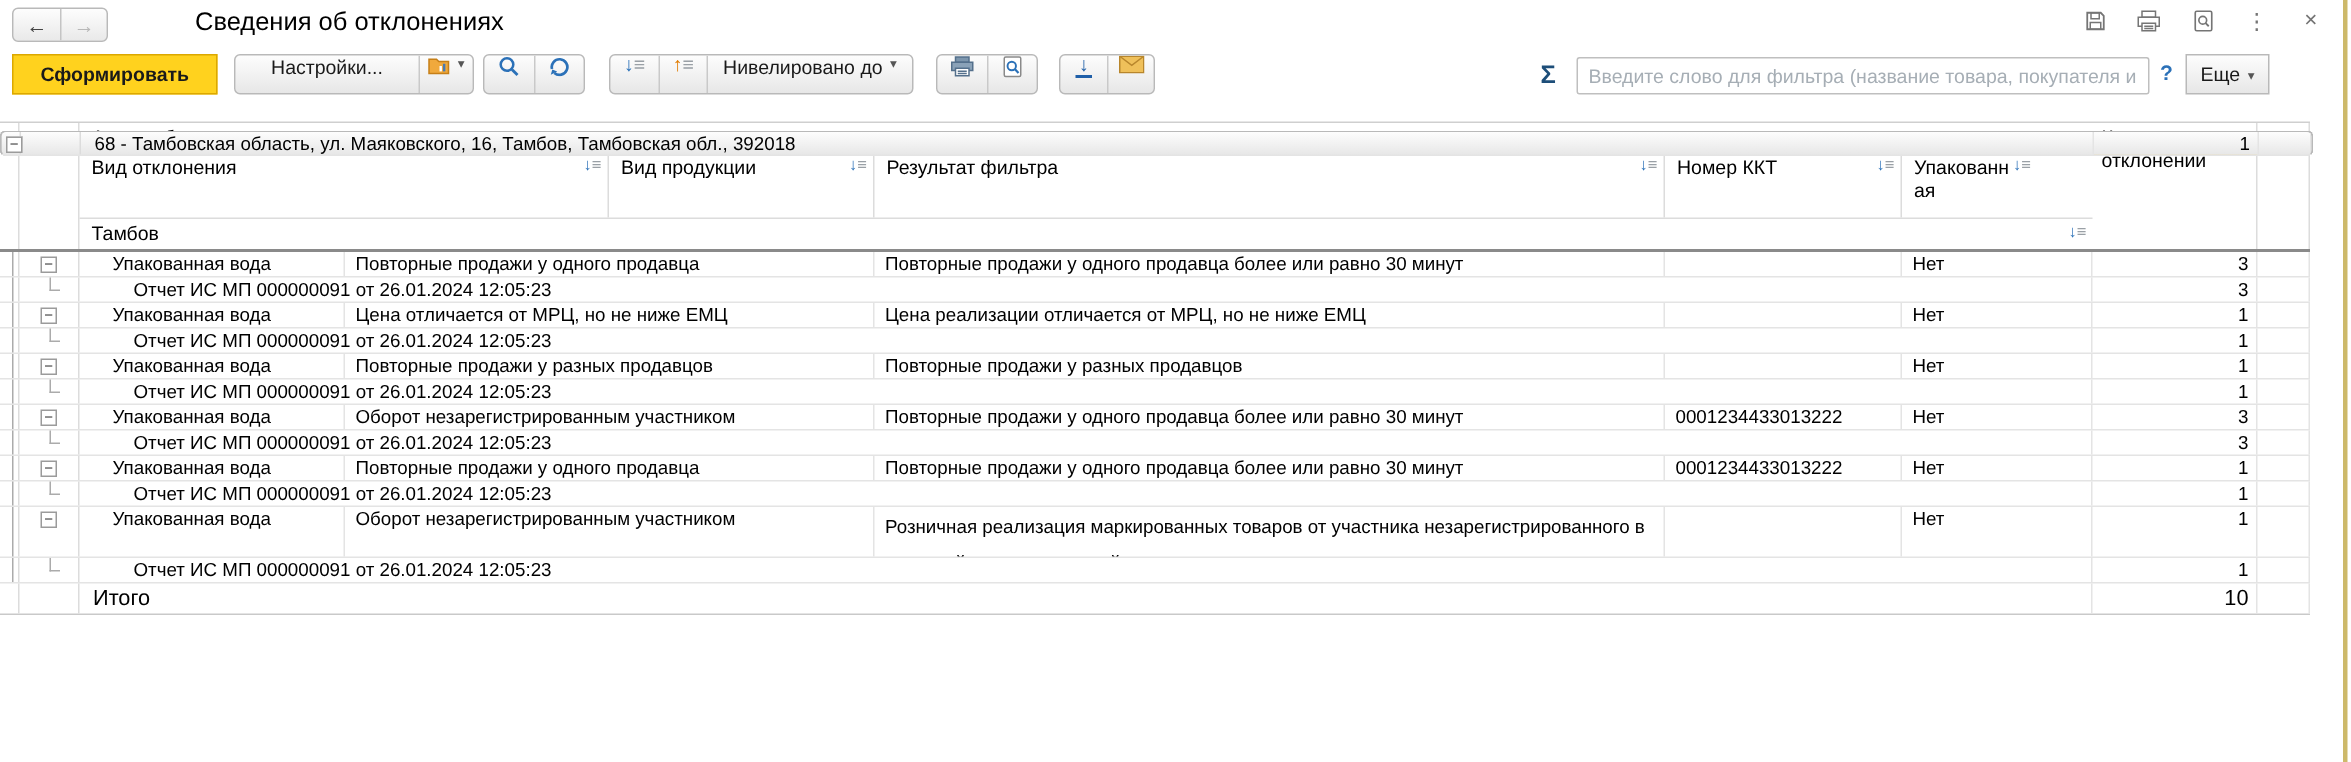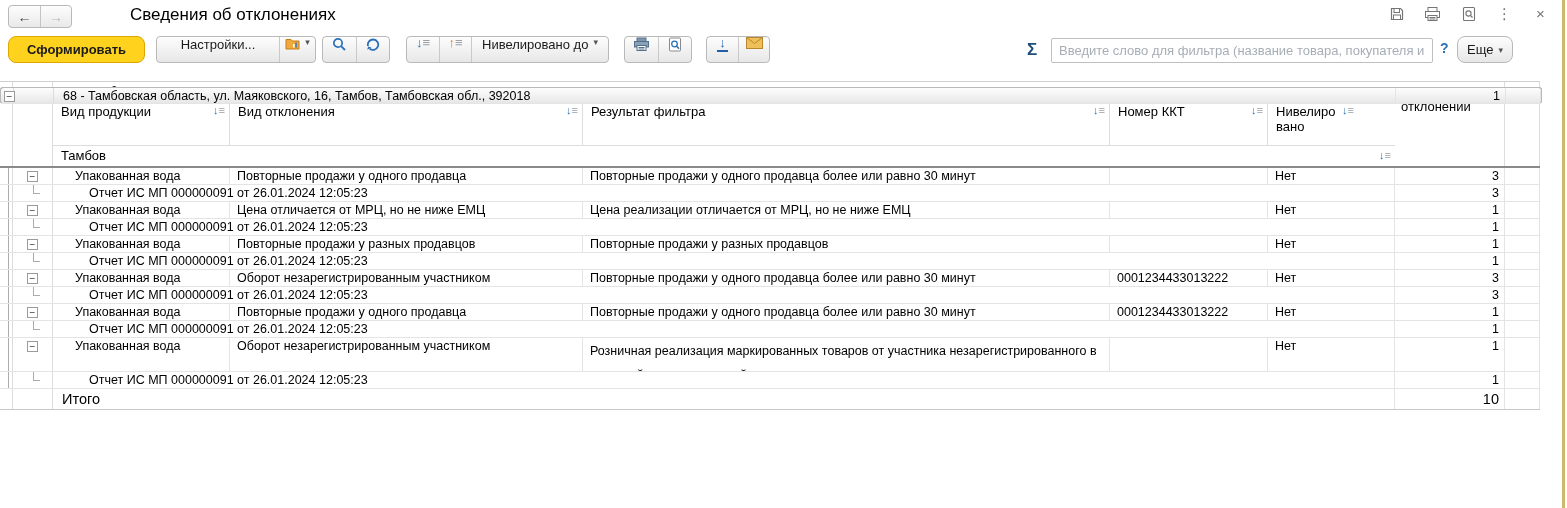--- a/index.html
+++ b/index.html
@@ -11,21 +11,21 @@
   .navgroup { position:absolute; left:8px; top:5px; display:flex; border:1px solid #b9b9b9; border-radius:4px; overflow:hidden; background:linear-gradient(#fdfdfd,#e9e9e9); }
   .navbtn { width:31px; height:21px; display:flex; align-items:center; justify-content:center; font-size:14px; color:#444; }
   .navbtn + .navbtn { border-left:1px solid #c4c4c4; }
   .navbtn.disabled { color:#b8b8b8; }
   .apptitle { position:absolute; left:130px; top:5px; font-size:17px; color:#000000; }
   .tb-icons { position:absolute; right:18px; top:5px; display:flex; gap:19px; align-items:center; color:#757575; }
   .tb-icons .ic { width:17px; height:17px; display:flex; align-items:center; justify-content:center; font-size:15px; }
 
   
   .toolbar { position:absolute; left:0; top:31px; width:1567px; height:42px; }
-  .btn { position:absolute; top:5px; height:27px; display:flex; align-items:center; justify-content:center; border:1px solid #b9b9b9; border-radius:8px; background:linear-gradient(#fdfdfd,#e7e7e7); font-size:13px; color:#1a1a1a; }
+  .btn { position:absolute; top:5px; height:27px; display:flex; align-items:center; justify-content:center; border:1px solid #b9b9b9; border-radius:0; background:linear-gradient(#fdfdfd,#e7e7e7); font-size:13px; color:#1a1a1a; }
   .btn-yellow { left:8px; width:137px; background:#ffd21e; border-color:#dca800; font-weight:bold; }
   .group { position:absolute; top:5px; display:flex; border:1px solid #b9b9b9; border-radius:4px; overflow:hidden; background:linear-gradient(#fdfdfd,#e7e7e7); height:27px; }
   .gbtn { display:flex; align-items:flex-start; justify-content:center; font-size:13px; height:100%; }
   .gbtn + .gbtn { border-left:1px solid #c9c9c9; }
   .caret { font-size:9px; color:#555; margin-left:5px; }
   .sigma { position:absolute; left:1027px; top:9px; font-size:17px; font-weight:bold; color:#1d4e79; }
   .filter-input { position:absolute; left:1051px; top:7px; width:382px; height:25px; border:1px solid #bfbfbf; border-radius:2px; padding:0 7px; font-size:13px; font-family:inherit; color:#333; }
   .filter-input::placeholder { color:#a6aeb5; }
   .help-q { position:absolute; left:1440px; top:9px; color:#2b71b8; font-weight:bold; font-size:14px; }
   .btn-more { left:1457px; width:56px; }
@@ -210,38 +210,38 @@
 
 <div class="tablewrap">
   <div class="thead">
     <div class="gut"></div>
     <div class="hmain">
       <div class="h1row">
         <span>Адрес объекта</span>
         <span class="sort-ic"></span>
       </div>
       <div class="h2row">
+        <div class="hc c2">
+            <span class="lbl">Вид отклонения</span>
+            <span class="sort-ic"></span>
+          </div>
         <div class="hc c1" style="padding-left:8px;">
             <span class="lbl">Вид продукции</span>
-            <span class="sort-ic"></span>
-          </div>
-        <div class="hc c2">
-            <span class="lbl">Вид отклонения</span>
             <span class="sort-ic"></span>
           </div>
         <div class="hc c3">
             <span class="lbl">Результат фильтра</span>
             <span class="sort-ic"></span>
           </div>
         <div class="hc c4">
             <span class="lbl">Номер ККТ</span>
             <span class="sort-ic"></span>
           </div>
         <div class="hc c5 c5w" style="border-right:none;">
-            <span class="lbl">Нивелировано</span>
+            <span class="lbl">Упакованная</span>
             <span class="sort-ic"></span>
           </div>
       </div>
       <div class="h3row">
         <span>Тамбов</span>
         <span class="sort-ic"></span>
       </div>
     </div>
     <div class="hcount">Количество отклонений</div>
     <div class="hfill"></div>

